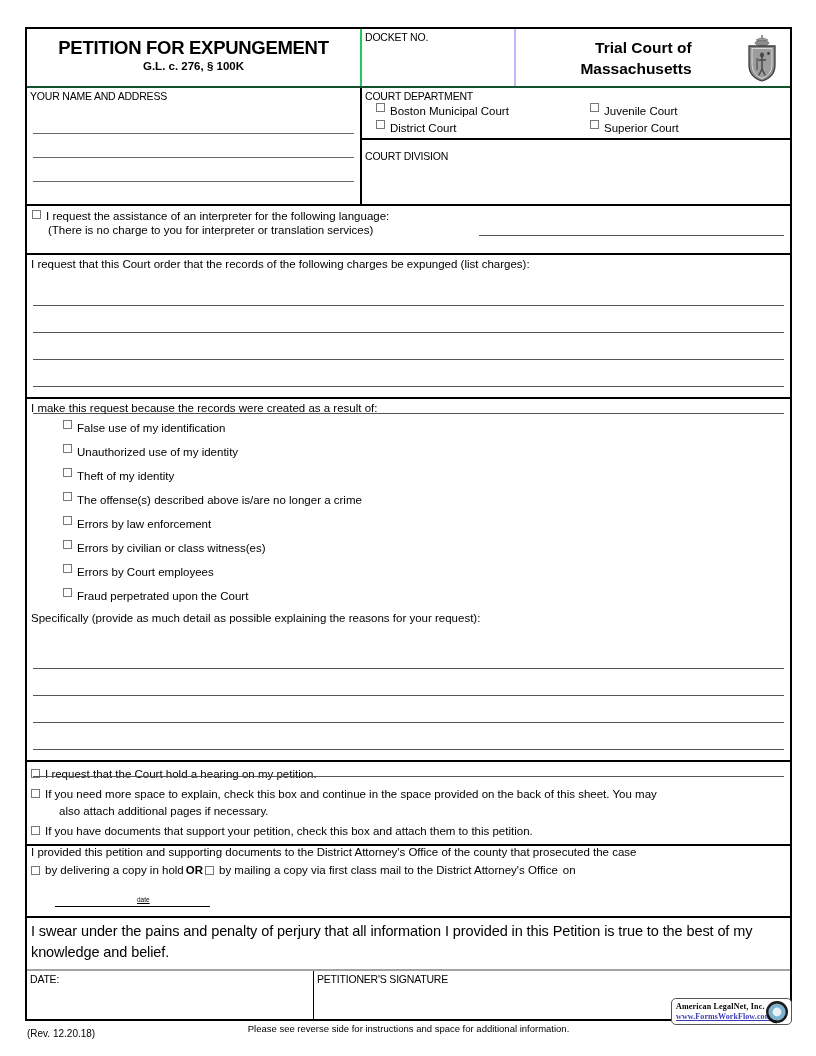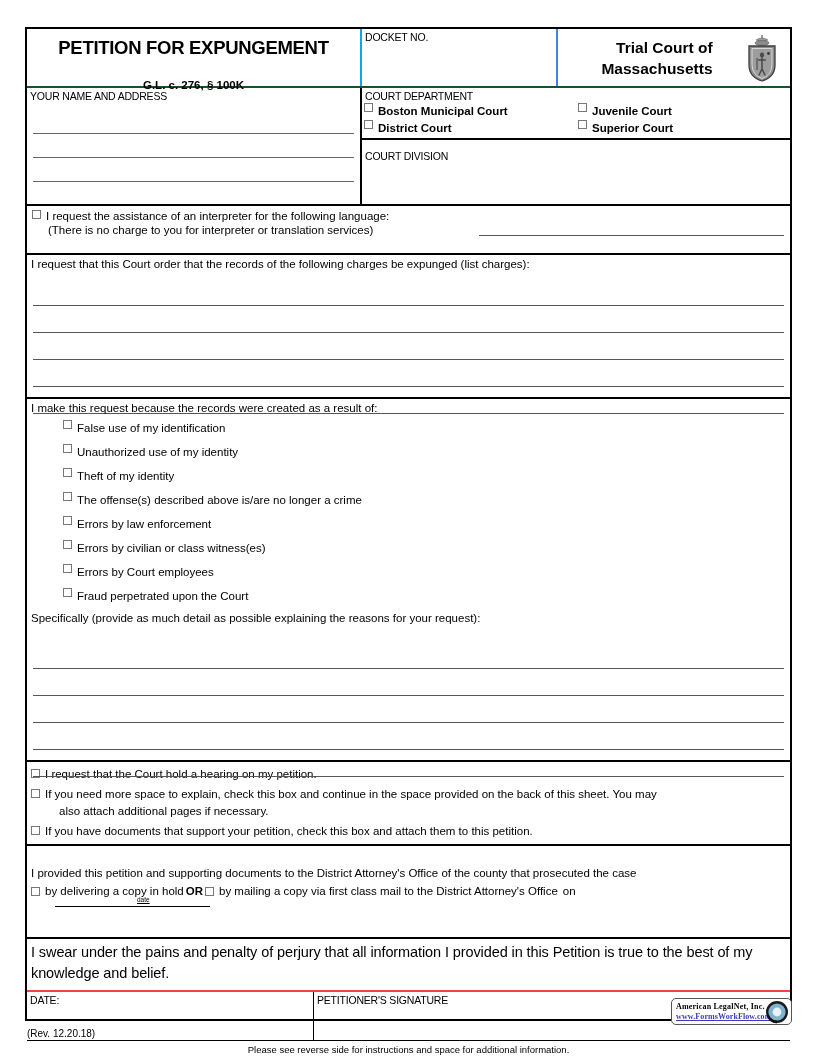--- a/index.html
+++ b/index.html
@@ -45,37 +45,37 @@
     line-height: 12px;
     padding: 2px 0 0 3px;
     letter-spacing: -0.2px;
     white-space: nowrap;
   }
 
   
   .band-header { height: 57px; }
   .hdr-title {
     width: 335px;
-    border-right: 2px solid #0ea5e9;
+    border-right: 2px solid #22c55e;
     text-align: center;
     padding-top: 8px;
   }
   .hdr-title .t1 {
     font-size: 18.5px;
     font-weight: bold;
     letter-spacing: -0.3px;
   }
   .hdr-title .t2 {
     font-size: 11.5px;
     font-weight: bold;
-    margin-top: 20px;
+    margin-top: 1px;
   }
   .hdr-docket {
-    width: 196px;
-    border-right: 2px solid #3b82f6;
+    width: 154px;
+    border-right: 2px solid #c4b5fd;
   }
   .hdr-court {
     flex: 1;
     display: flex;
     align-items: center;
     justify-content: center;
     position: relative;
   }
   .hdr-court .ctext {
     font-size: 15.5px;
@@ -119,21 +119,21 @@
     height: 52px;
     border-bottom: 2px solid #000;
     position: relative;
   }
   .dept-grid {
     position: absolute;
     left: 0; right: 0;
     top: 15px;
     display: flex;
   }
-  .dept-col { width: 50%; padding-left: 2px; font-weight: bold; }
+  .dept-col { width: 50%; padding-left: 14px; }
   .div-cell { flex: 1; }
 
   
   .cb {
     display: inline-block;
     width: 9px;
     height: 9px;
     border: 1px solid #777;
     background: #fff;
     box-sizing: border-box;
@@ -212,21 +212,21 @@
   }
   .band-requests .cbline { margin-bottom: 3px; }
   .band-requests .cb { margin-top: 3px; }
   .indent2 { padding-left: 14px; }
 
   
   .band-da {
     border-top: 2px solid #000;
     height: 70px;
     position: relative;
-    padding: 21px 0 0 4px;
+    padding: 0 0 0 4px;
   }
   .da-l1 { font-size: 11.5px; }
   .da-l2 {
     display: flex;
     align-items: center;
     font-size: 11.5px;
     margin-top: 6px;
   }
   .da-l2 .cb { margin-right: 5px; }
   .ul-or { font-weight: bold; padding: 0 2px; }
@@ -251,21 +251,21 @@
     height: 48px;
     padding: 3px 4px 0 4px;
     font-size: 14.5px;
     font-weight: normal;
     line-height: 21px;
     letter-spacing: -0.1px;
   }
 
   
   .band-sig {
-    border-top: 2px solid #ef4444;
+    border-top: 2px solid #a3a3a3;
     height: 48px;
     display: flex;
   }
   .sig-date {
     width: 287px;
     border-right: 1px solid #000;
   }
   .sig-name { flex: 1; }
 
   

